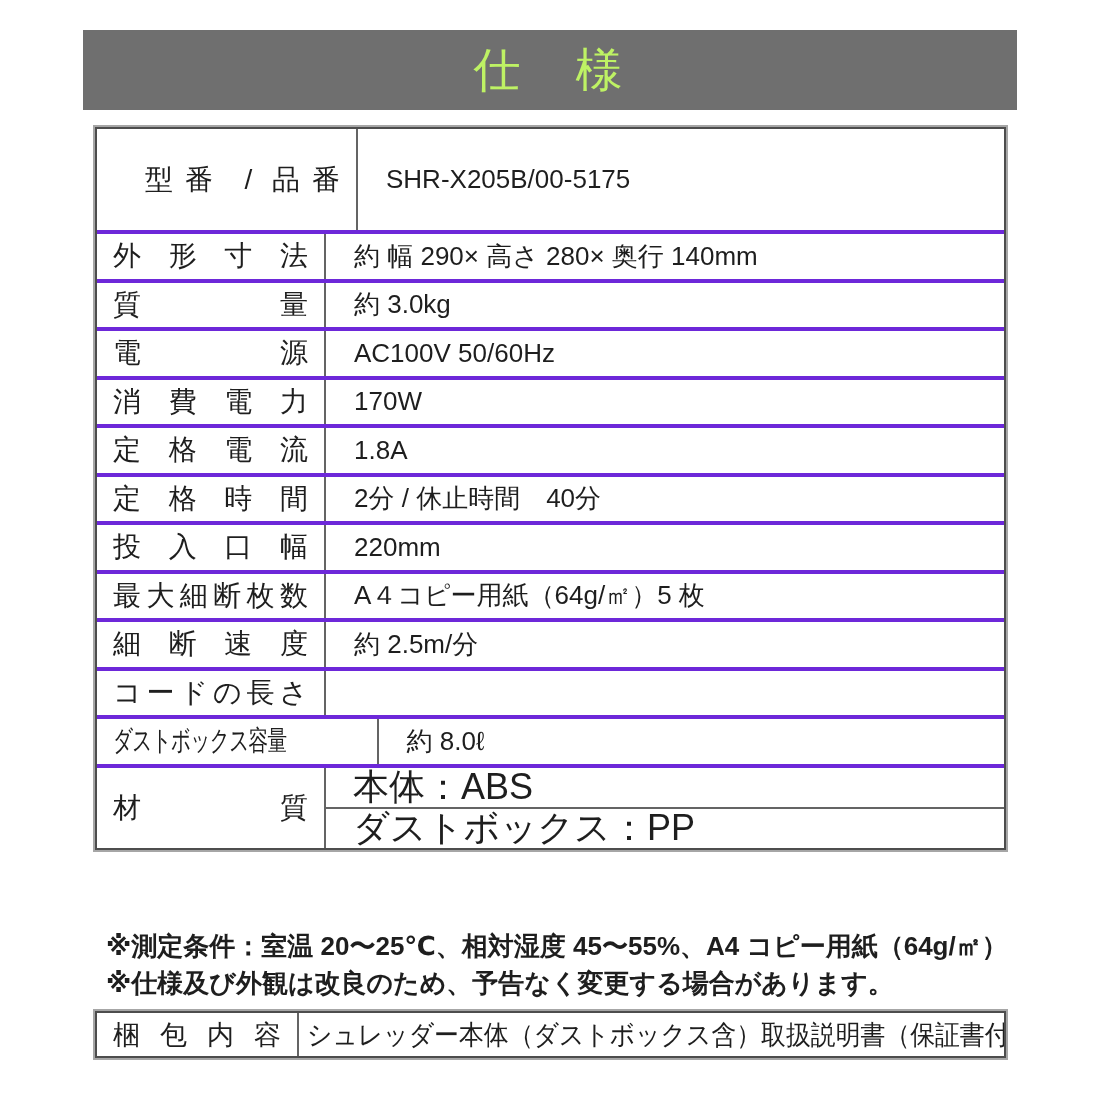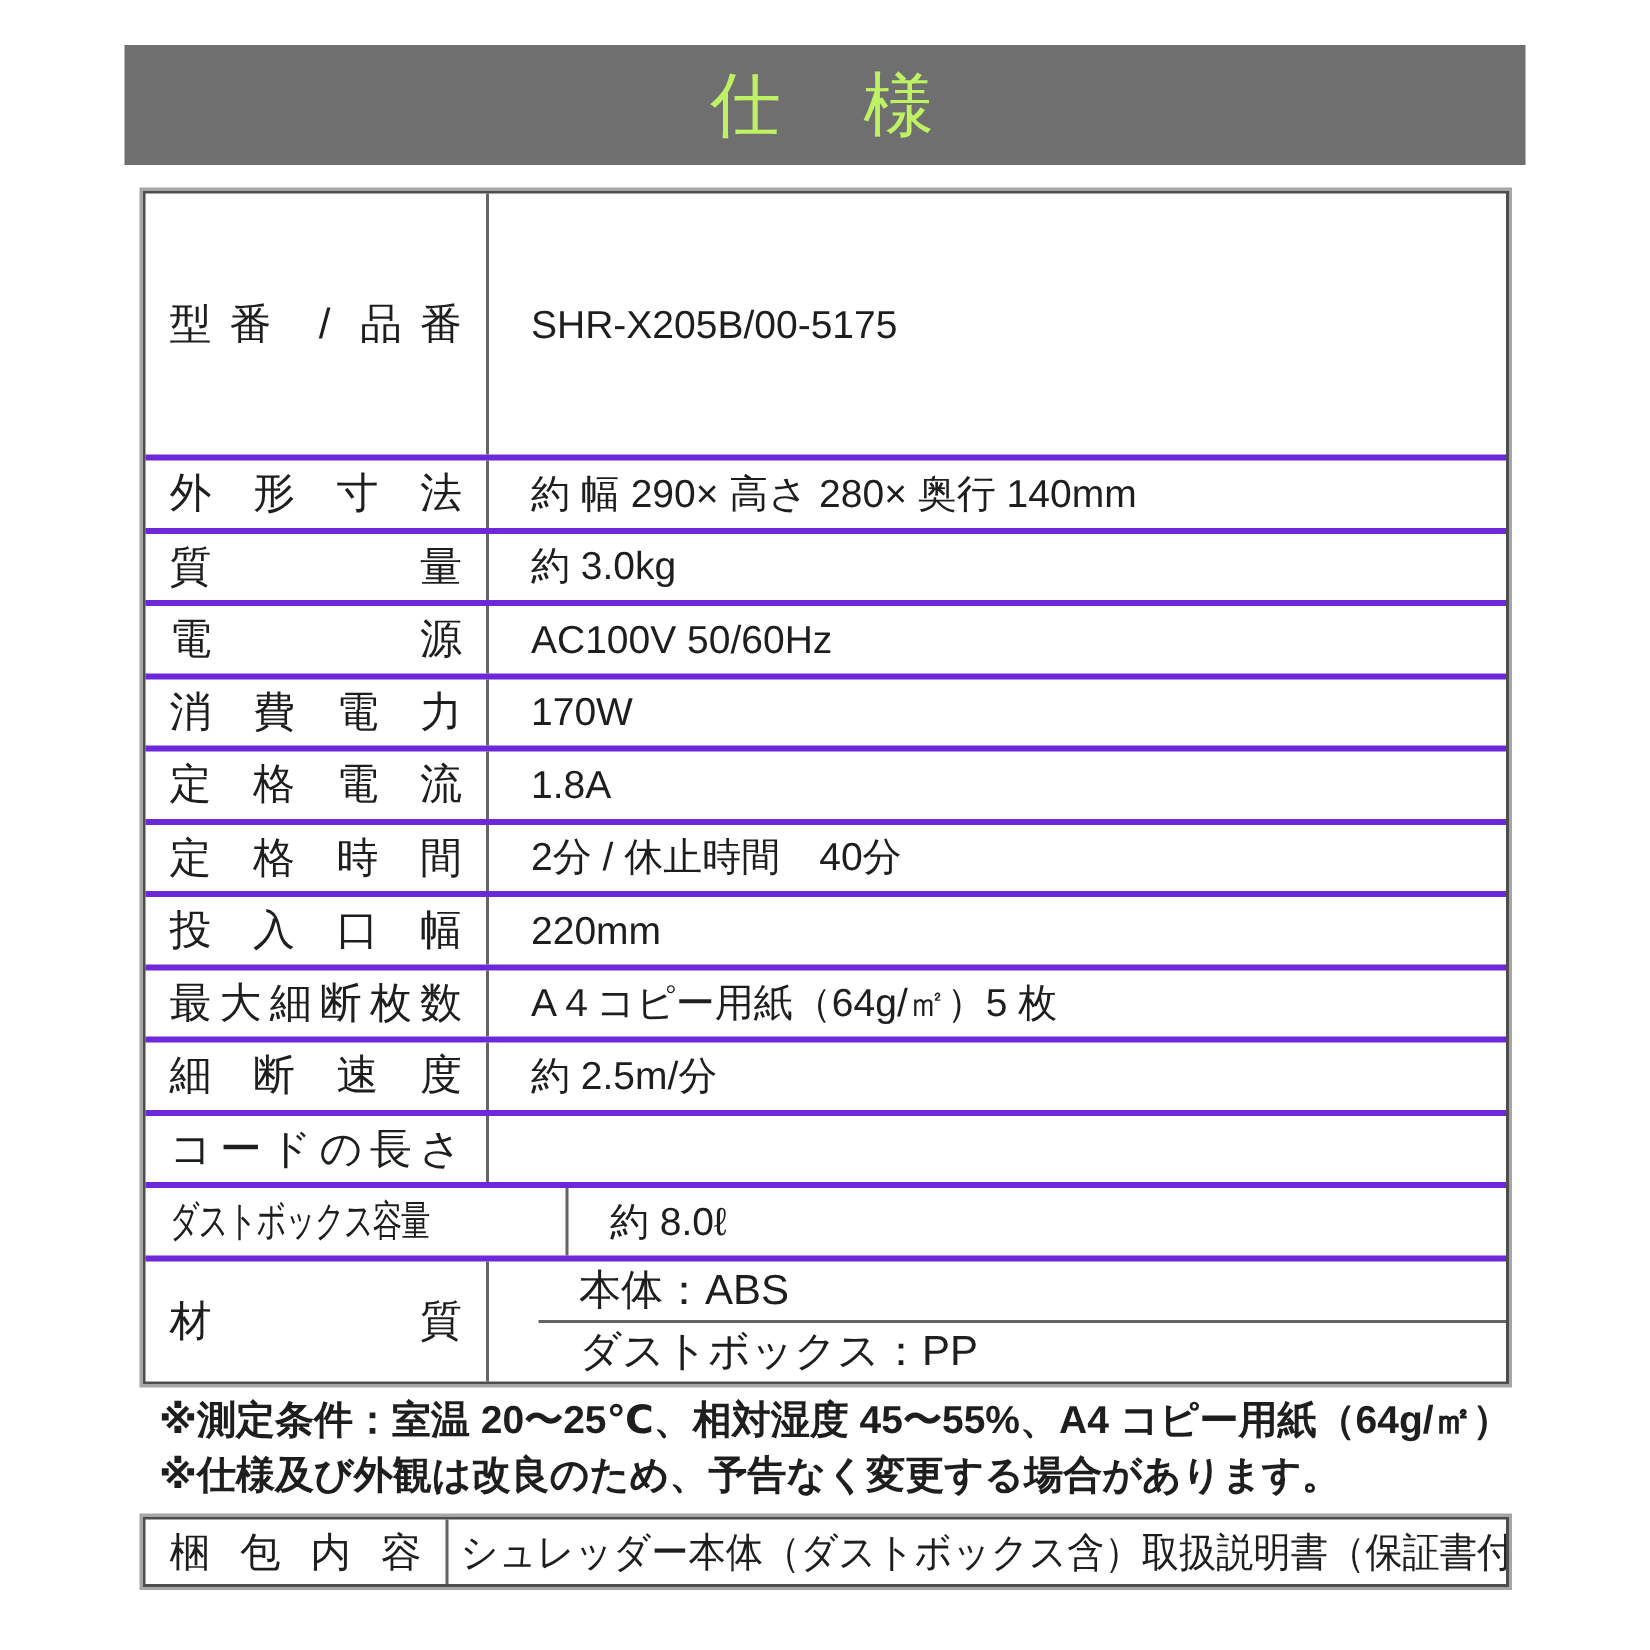--- a/index.html
+++ b/index.html
@@ -62,32 +62,31 @@
     transform-origin: left center;
     letter-spacing: -1px;
   }
   .cell.value {
     flex: 1;
     display: flex; align-items: center;
     padding-left: 28px;
     font-size: 26px;
   }
   .h-std   { height: 44.5px; }
-  .h-model { height: 174px; }
+  .h-model { height: 101px; margin-left: 32px; }
   .model-value { font-size: 41px; letter-spacing: 0px; }
 
   
   .row-material { height: 80px; }
   .value-stack { flex: 1; display: flex; flex-direction: column; }
   .value-stack .sub {
     height: 39px;
     display: flex; align-items: center;
     padding-left: 27px;
-    font-size: 28px;
-    margin-left: 33px;
+    font-size: 36px;
   }
   .value-stack .sub + .sub { border-top: 2px solid #646464; }
 
   
   .notes {
     position: absolute;
     left: 106px; top: 928px;
     font-size: 26px;
     line-height: 37px;
   }

